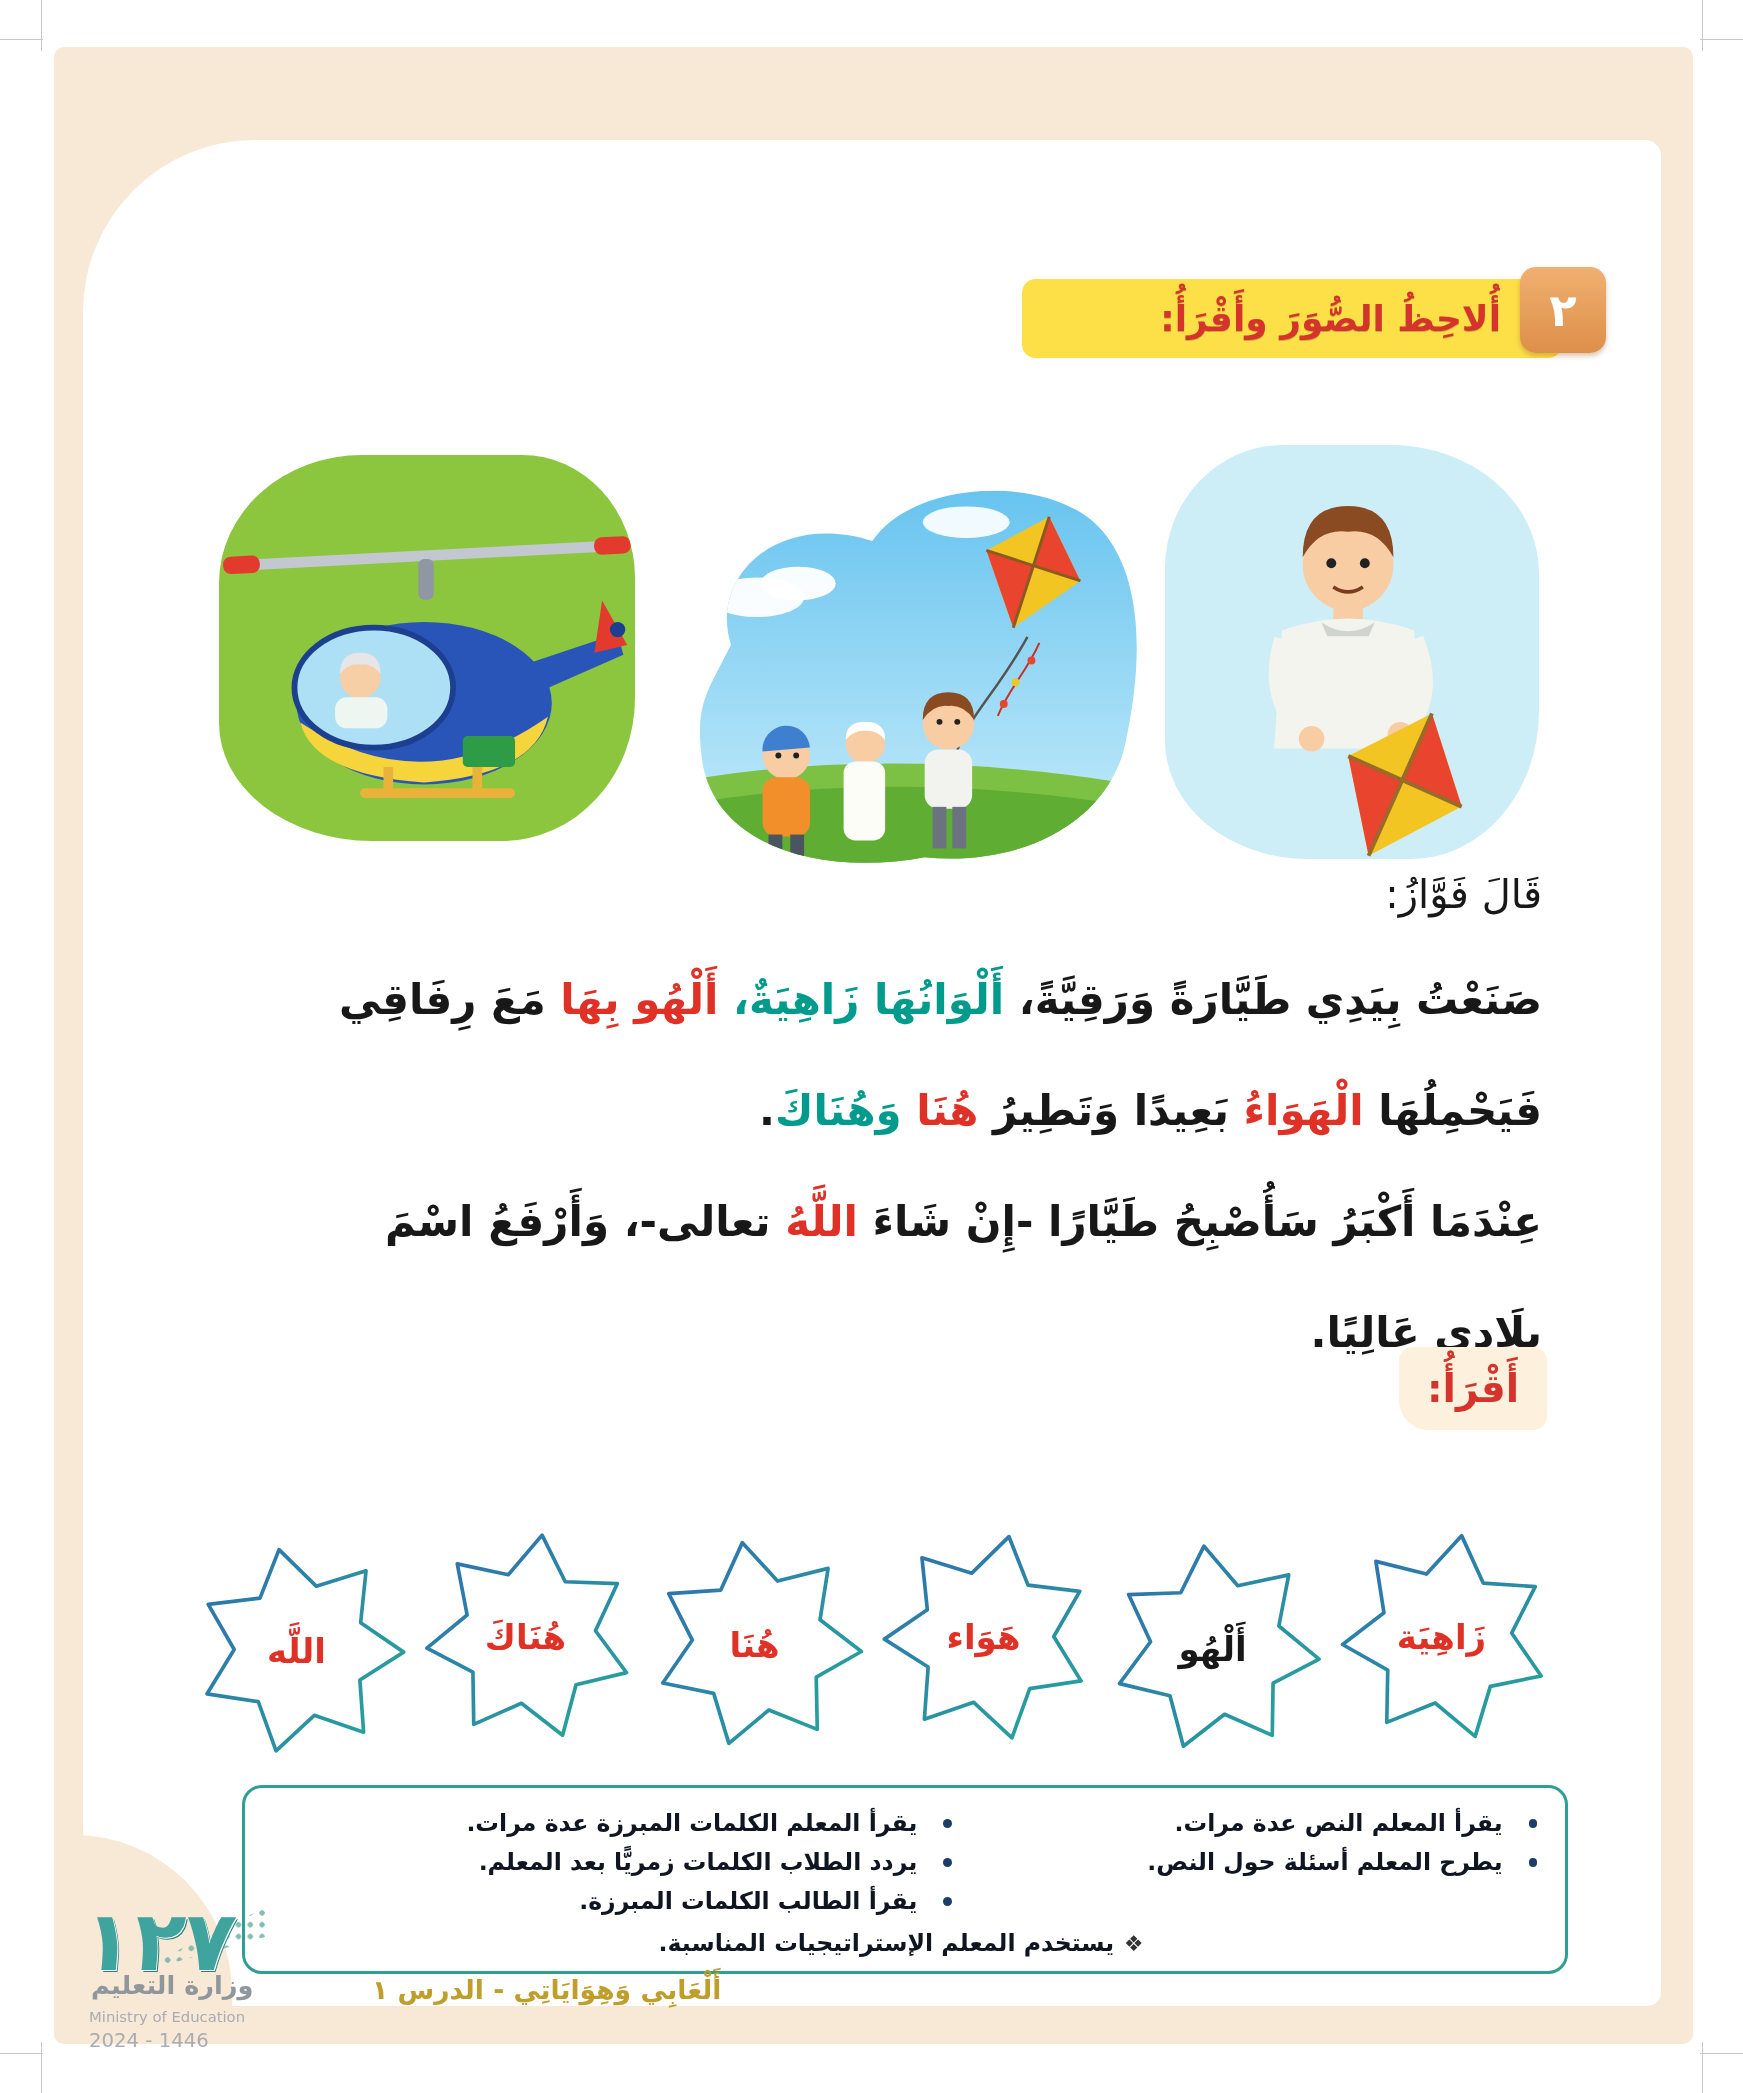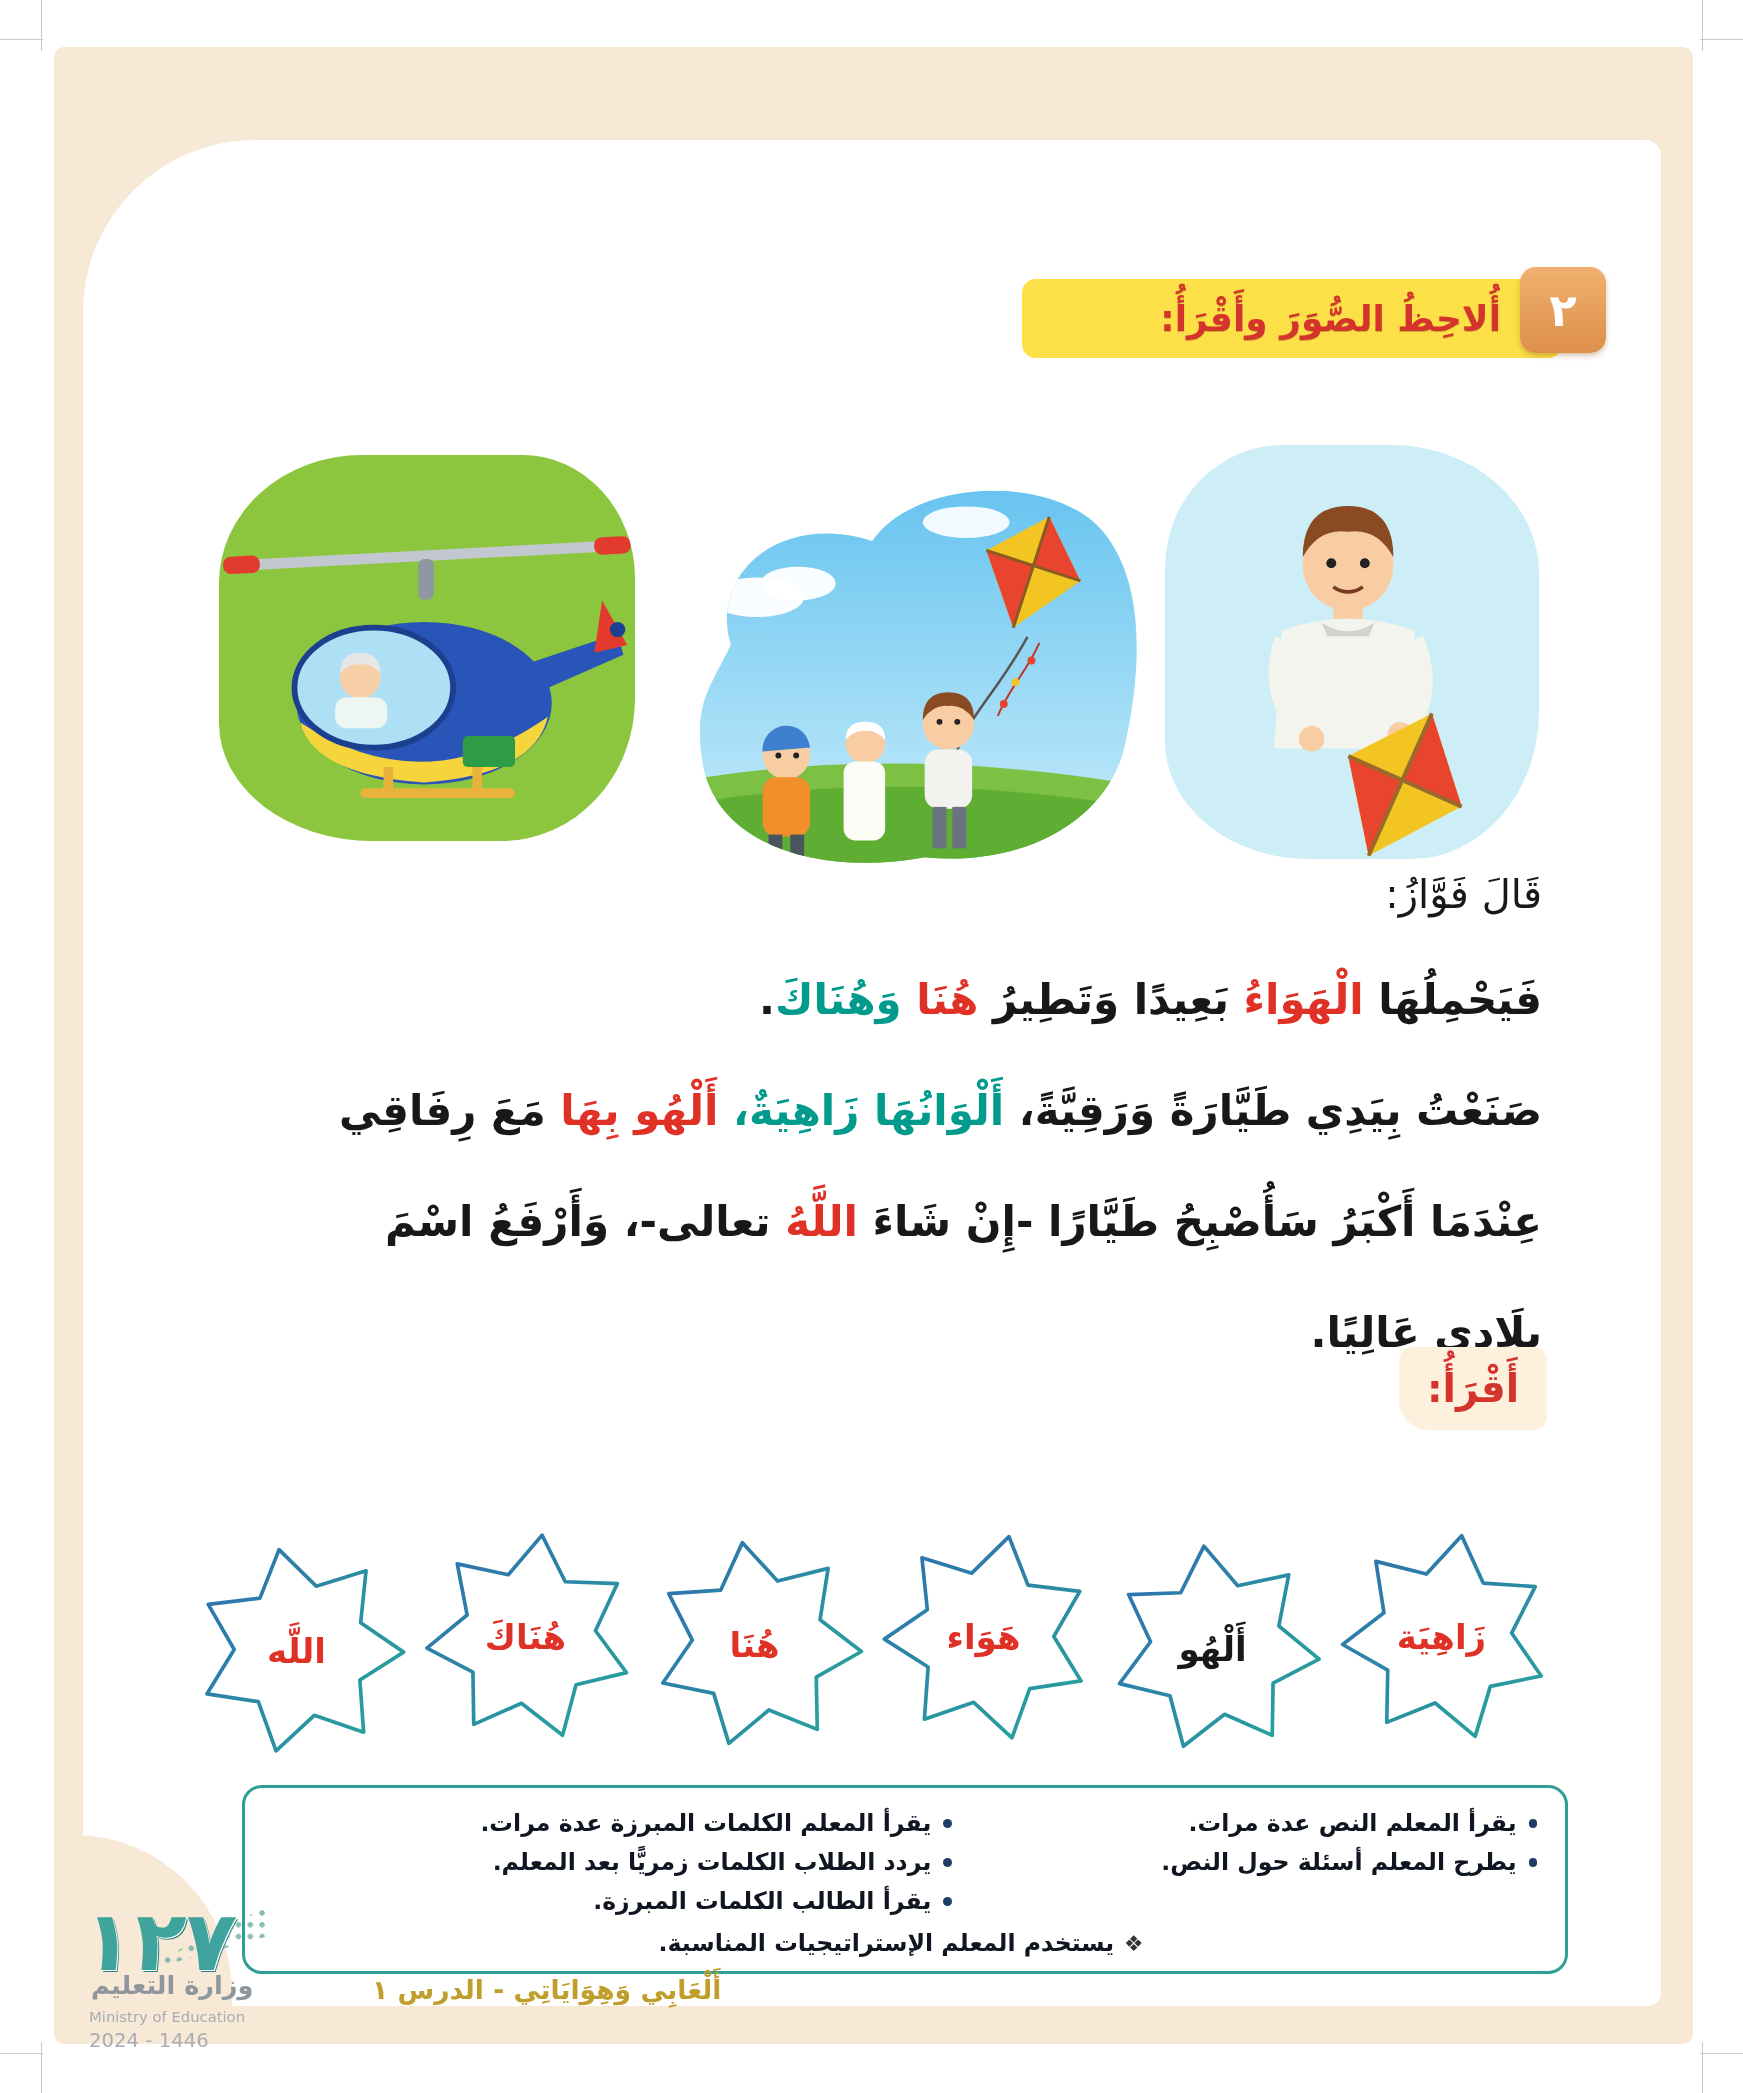--- a/index.html
+++ b/index.html
@@ -60,21 +60,21 @@
   .star-cell:nth-child(2){margin-top:11.8px;}
   .star-cell:nth-child(4){margin-top:7.9px;}
   .star-cell:nth-child(6){margin-top:13.8px;}
   
   .teacher-box{position:absolute;left:242px;top:1785px;width:1326px;height:189px;z-index:4;
                background:#ffffff;border:3px solid #2f9e94;border-radius:19.7px;
                box-sizing:border-box;padding:15.8px 27.6px 7.9px 19.7px;}
   .teacher-cols{display:flex;}
   .teacher-col-right{flex:0 0 46%;}
   .teacher-col-left{flex:0 0 54%;}
-  .bullet-row{display:flex;align-items:center;line-height:39px;}
+  .bullet-row{display:flex;align-items:center;line-height:39px;gap:14px;}
   .bullet-dot{width:8.9px;height:8.9px;border-radius:50%;background:#1c3e66;margin-left:11.8px;flex:0 0 auto;}
   .bullet-text{font-size:23.6px;font-weight:bold;color:#101522;white-space:nowrap;}
   .teacher-bottom{display:flex;justify-content:center;align-items:center;margin-top:3.9px;line-height:37px;}
   .teacher-bottom .diamond{font-size:21.7px;color:#333333;margin-left:9.9px;}
   .teacher-bottom .note{font-size:23.6px;font-weight:bold;color:#101522;}
   
   .footer-lesson{position:absolute;left:372px;top:1974px;z-index:5;font-size:26.6px;font-weight:bold;
                  color:#bf9e2c;white-space:nowrap;}
   .page-number{position:absolute;left:83px;top:1893px;z-index:5;font-size:83px;font-weight:bold;
                color:#3fa39e;transform:skewX(-6deg);text-shadow:1px 1px 0 #ffffff,2px 2px 0 #2c7f7a;}
@@ -222,22 +222,22 @@
         <polygon points="240,340 240,424 180,340" fill="#e8442e"></polygon>
         <line x1="240" y1="266" x2="240" y2="424" stroke="#9a6a2a" stroke-width="4"></line>
         <line x1="180" y1="340" x2="306" y2="340" stroke="#9a6a2a" stroke-width="4"></line>
       </g>
     </svg>
   </div>
 
   <div class="story" dir="rtl">
     <div class="story-intro">قَالَ فَوَّازُ:</div>
     <div>
+        <div class="story-line"><span class="seg-ink">صَنَعْتُ بِيَدِي طَيَّارَةً وَرَقِيَّةً، </span><span class="seg-teal">أَلْوَانُهَا زَاهِيَةٌ، </span><span class="seg-red">أَلْهُو بِهَا</span><span class="seg-ink"> مَعَ رِفَاقِي</span></div>
         <div class="story-line"><span class="seg-ink">فَيَحْمِلُهَا </span><span class="seg-red">الْهَوَاءُ</span><span class="seg-ink"> بَعِيدًا وَتَطِيرُ </span><span class="seg-red">هُنَا </span><span class="seg-teal">وَهُنَاكَ</span><span class="seg-ink">.</span></div>
-        <div class="story-line"><span class="seg-ink">صَنَعْتُ بِيَدِي طَيَّارَةً وَرَقِيَّةً، </span><span class="seg-teal">أَلْوَانُهَا زَاهِيَةٌ، </span><span class="seg-red">أَلْهُو بِهَا</span><span class="seg-ink"> مَعَ رِفَاقِي</span></div>
         <div class="story-line"><span class="seg-ink">عِنْدَمَا أَكْبَرُ سَأُصْبِحُ طَيَّارًا -إِنْ شَاءَ </span><span class="seg-red">اللَّهُ</span><span class="seg-ink"> تعالى-، وَأَرْفَعُ اسْمَ</span></div>
         <div class="story-line"><span class="seg-ink">بِلَادِي عَالِيًا.</span></div>
       </div>
   </div>
 
   <div class="read-label">
     <span dir="rtl">أَقْرَأُ:</span>
   </div>
 
   <div class="stars-row" dir="rtl">

